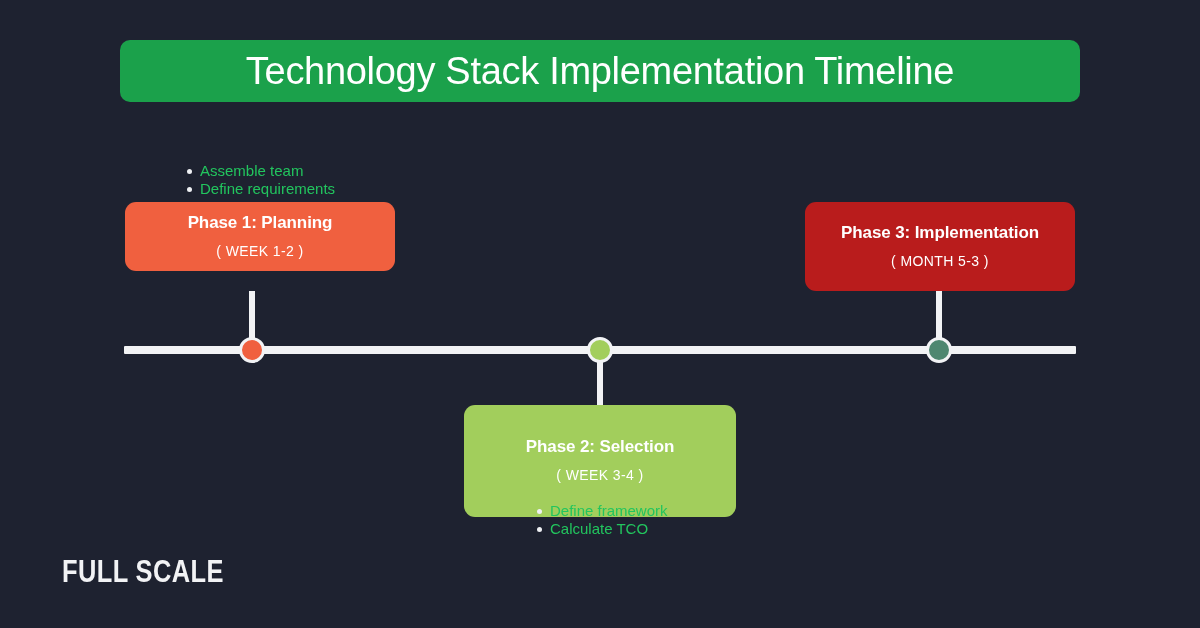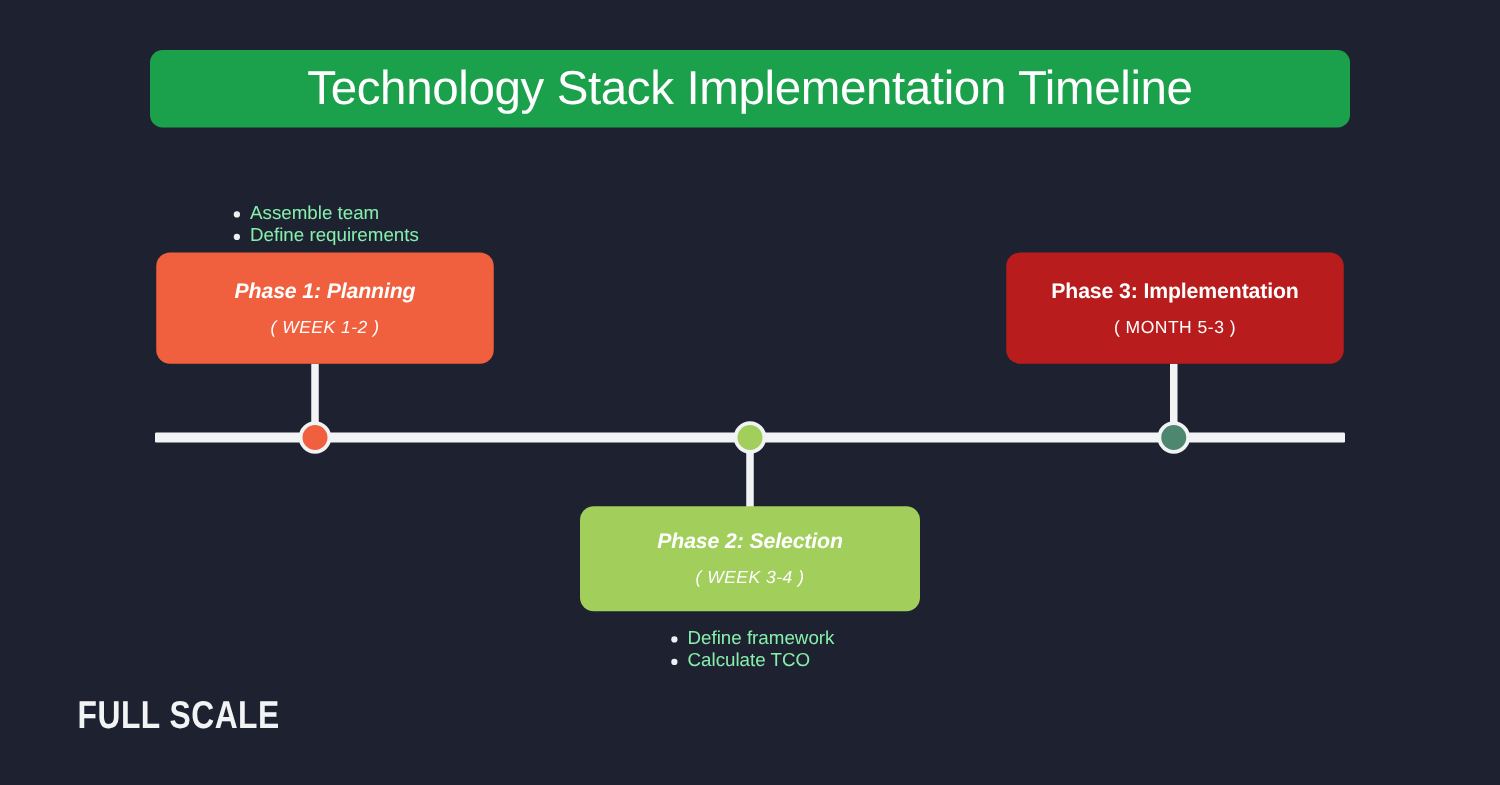--- a/index.html
+++ b/index.html
@@ -79,28 +79,26 @@
   .phase-card {
     position: absolute;
     border-radius: 11px;
     box-sizing: border-box;
     display: flex;
     flex-direction: column;
     align-items: center;
     justify-content: center;
   }
   .phase-card.p1 {
-    left: 125px; top: 202px; width: 270px; height: 89px;
+    left: 125px; top: 202px; width: 270px; height: 69px;
     background: #f0603f;
-    font-style: italic;
   }
   .phase-card.p2 {
-    left: 464px; top: 405px; width: 272px; height: 84px;
+    left: 464px; top: 405px; width: 272px; height: 112px;
     background: #a2ce5c;
-    font-style: italic;
   }
   .phase-card.p3 {
     left: 805px; top: 202px; width: 270px; height: 89px;
     background: #b91c1c;
   }
   .phase-title {
     color: #ffffff;
     font-size: 17px;
     font-weight: bold;
     letter-spacing: -0.1px;
@@ -119,21 +117,21 @@
 
   
   .bullets {
     position: absolute;
     margin: 0;
     padding: 0 0 0 18px;
     list-style: none;
   }
   .bullets li {
     position: relative;
-    color: #86efac;
+    color: #22c55e;
     font-size: 15px;
     line-height: 17.5px;
     white-space: nowrap;
   }
   .bullets li::before {
     content: "";
     position: absolute;
     left: -13px;
     top: 7px;
     width: 5px;

